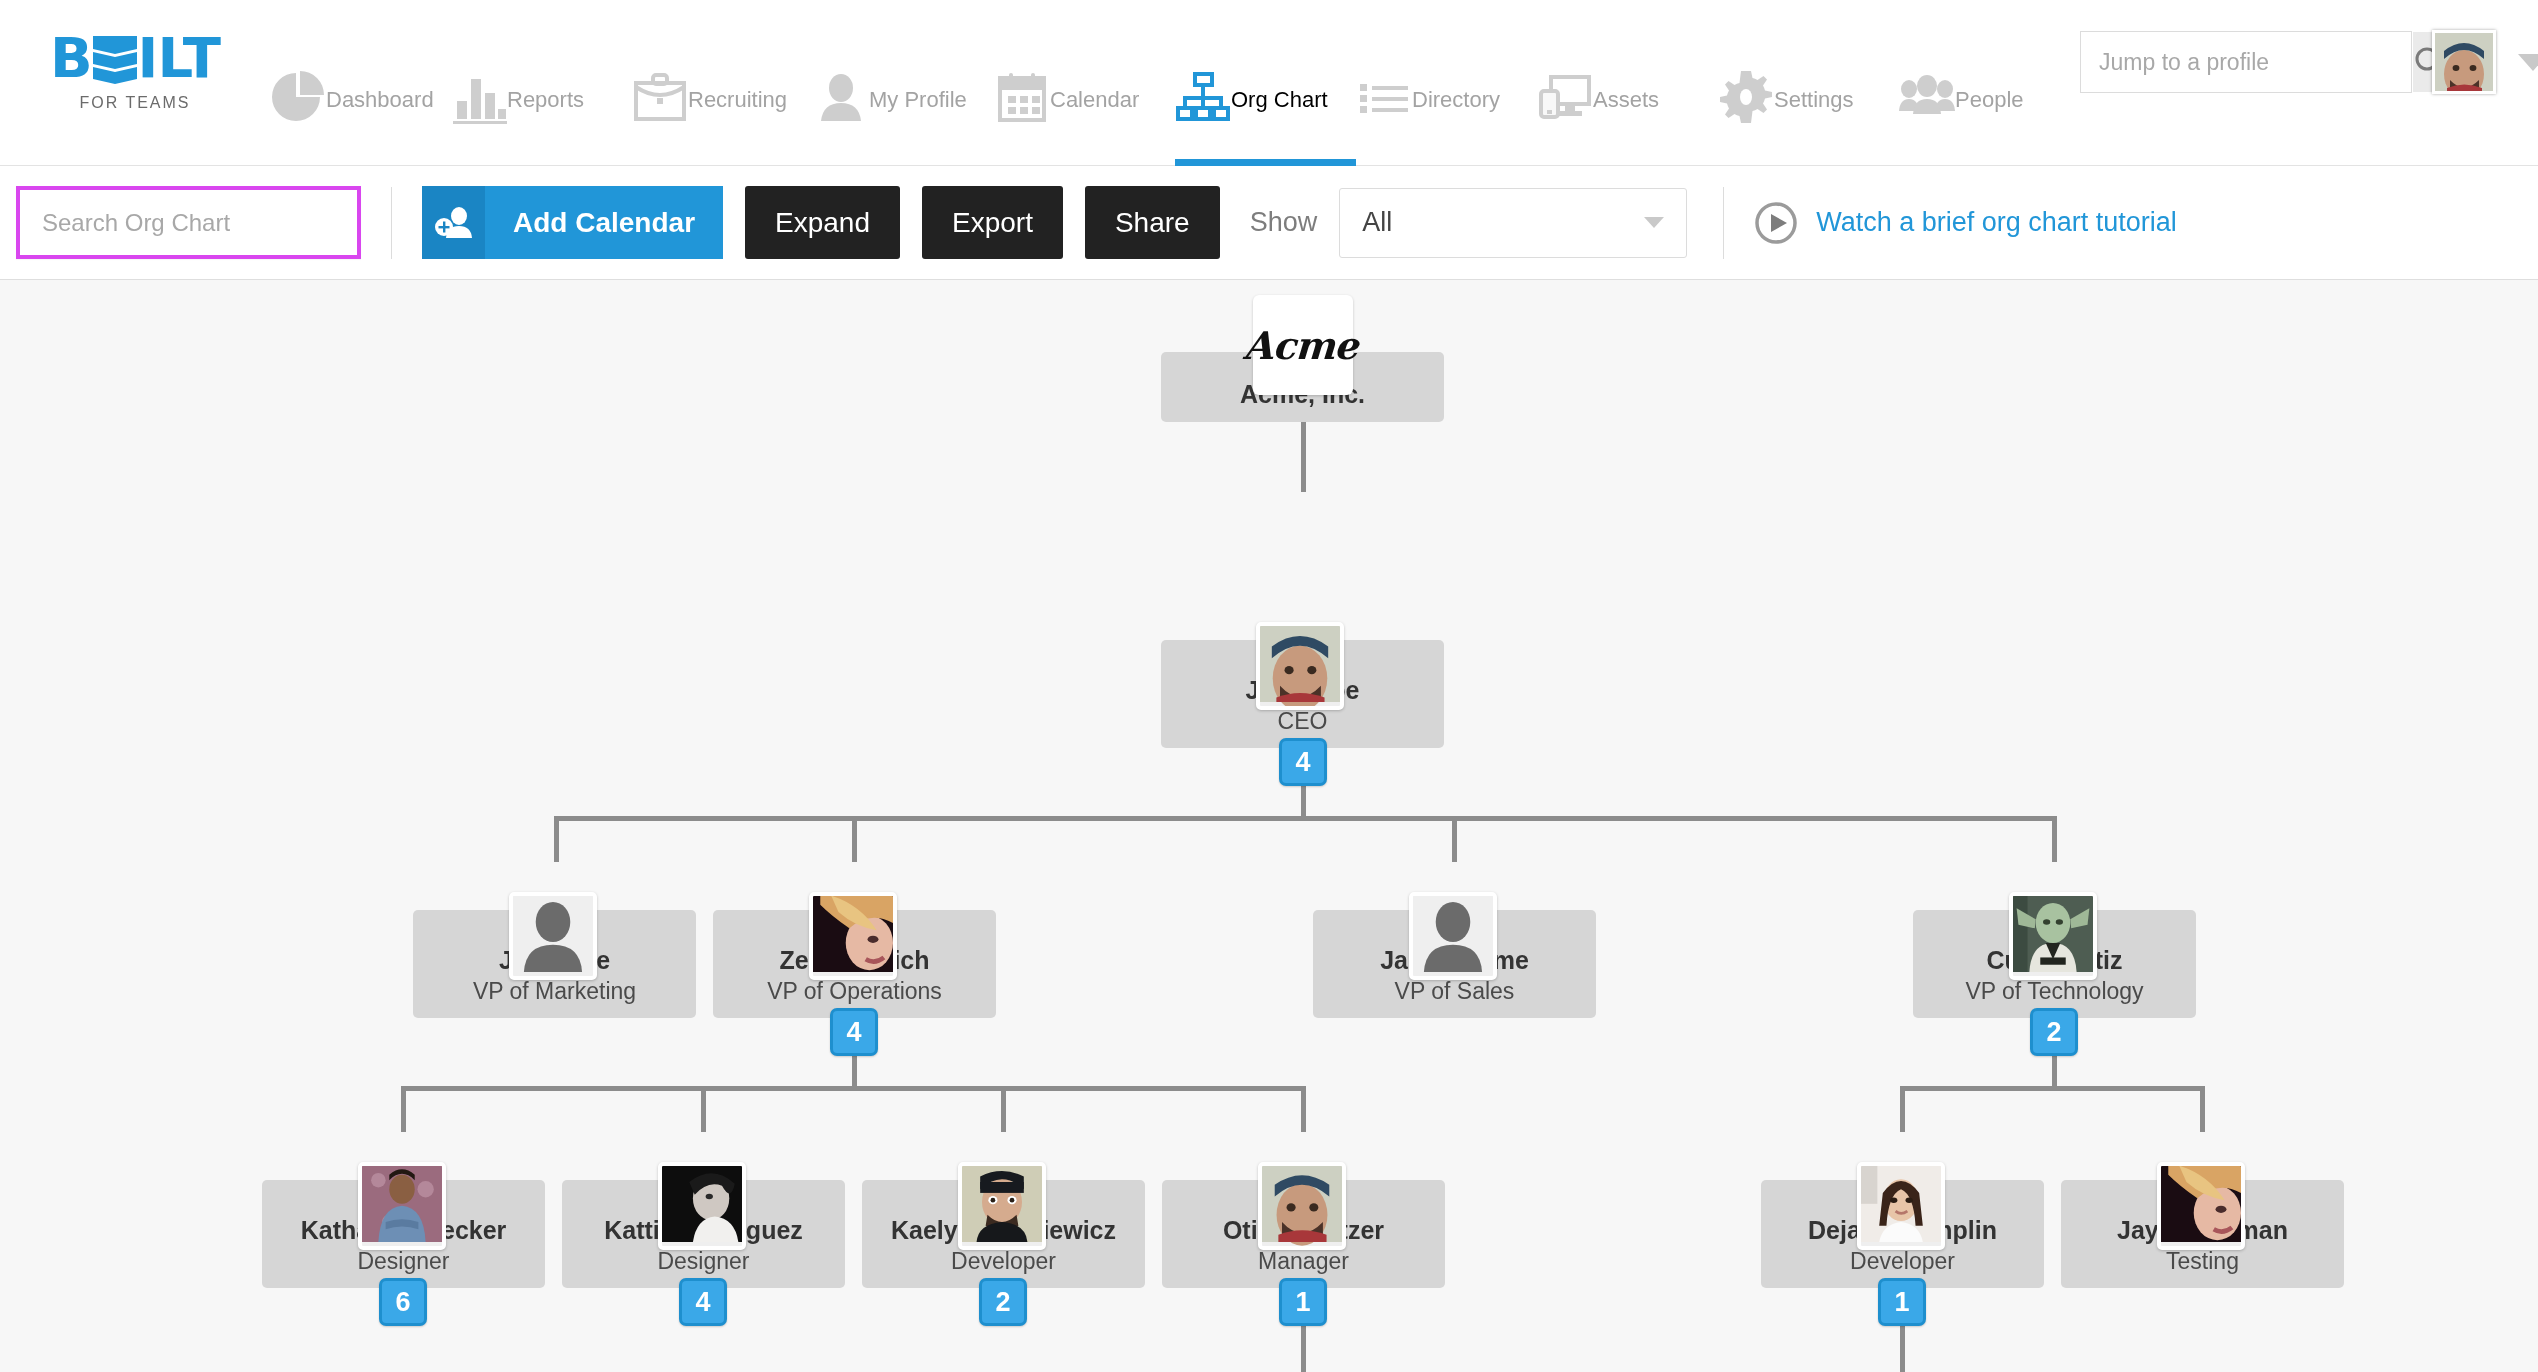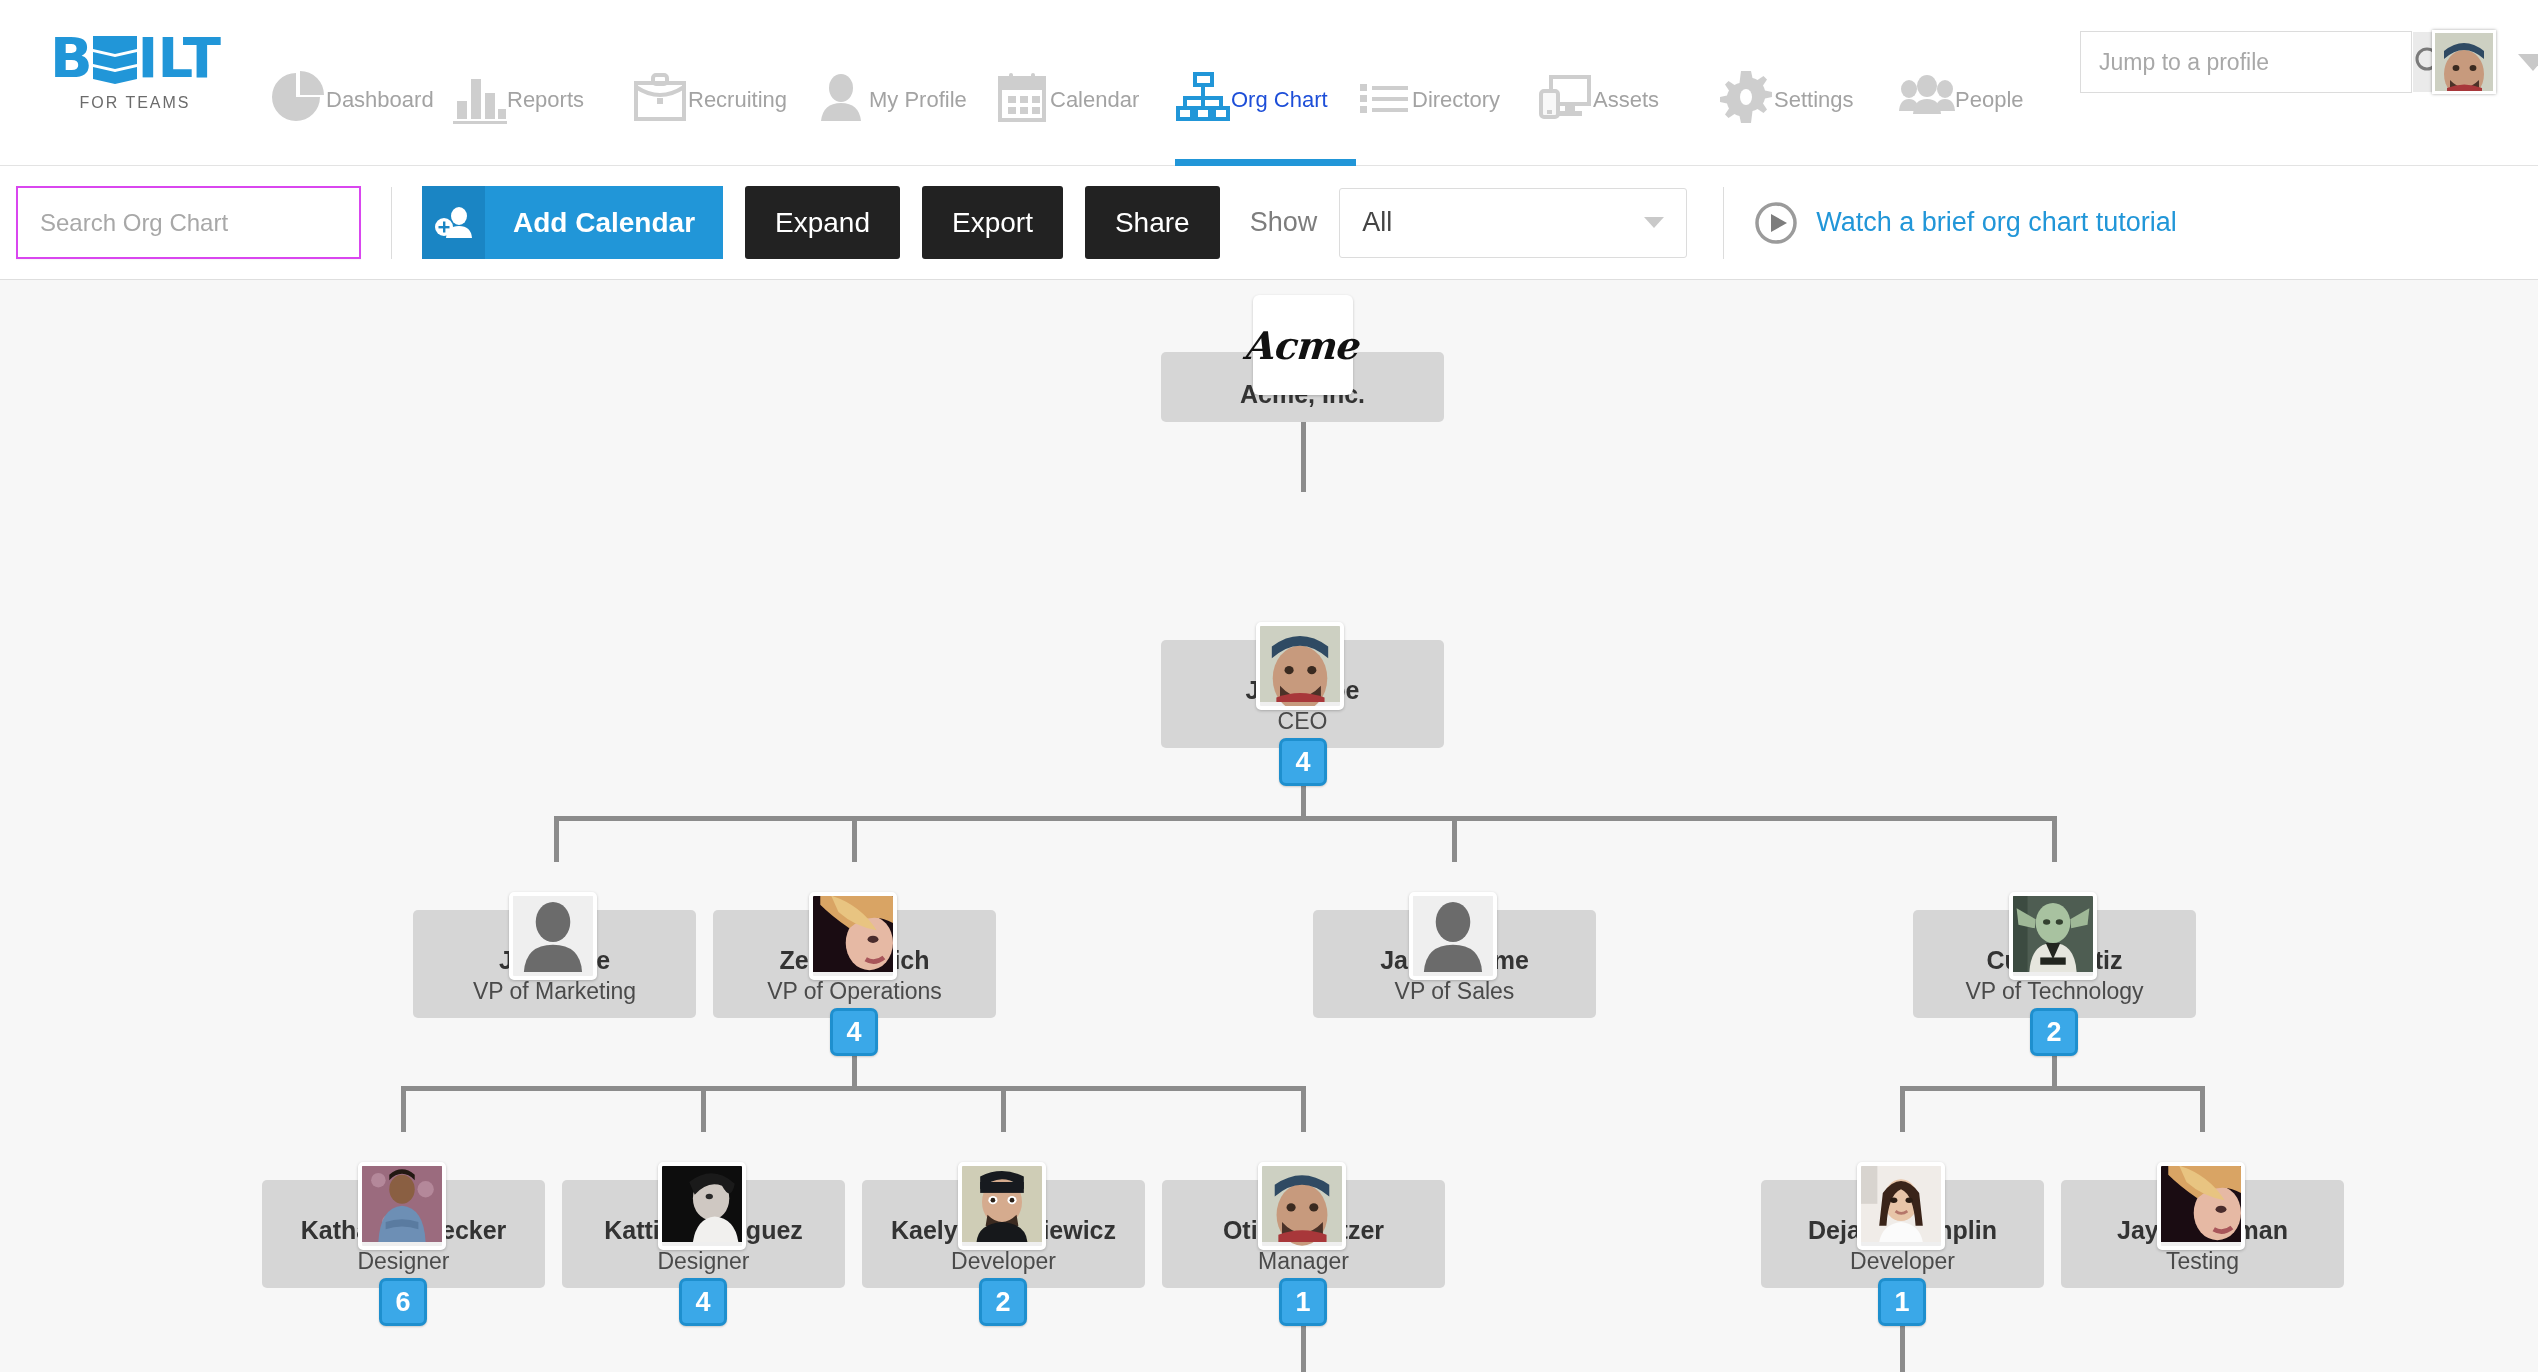--- a/index.html
+++ b/index.html
@@ -45,21 +45,21 @@
     display: flex; flex-direction: row; align-items: center;
     cursor: pointer; position: relative;
     height: 152px;
     padding-top: 14px;
   }
   .navicon { height: 62px; display:flex; align-items:center; justify-content:center; }
   .navlabel {
     margin-top: 6px;
     font-size: 22px; color: #a3a3a3; font-weight: normal;
   }
-  .navitem.active .navlabel { color: #1d4ed8; }
+  .navitem.active .navlabel { color: #000000; }
   .navitem.active::after {
     content: ""; position: absolute; left: 0; right: 0; bottom: 0;
     height: 7px; background: #2196d8;
   }
 
   .nav-right {
     margin-left: auto; display: flex; align-items: center;
     padding-right: 14px; padding-top: 30px;
   }
   .jump-wrap {
@@ -96,21 +96,21 @@
   
   .toolbar {
     height: 114px; background: #fff;
     display: flex; align-items: center;
     padding: 0 16px;
     border-bottom: 1px solid #dedede;
     position: relative;
   }
   .search-org {
     width: 345px; height: 73px;
-    border: 2px solid #d946ef; background: #fff;
+    border: 4px solid #d946ef; background: #fff;
     padding: 14px 22px; font-size: 24px; color: #555;
     outline: none; font-family: "Liberation Sans", sans-serif;
     box-shadow: 0 1px 1px rgba(0,0,0,.03);
   }
   .search-org::placeholder { color: #a8a8a8; }
   .tb-divider { width: 1px; height: 72px; background: #dcdcdc; margin: 0 30px; }
   .btn-add {
     display: flex; align-items: stretch; height: 73px;
     background: #2196d8; border: none; cursor: pointer;
     color: #fff;

